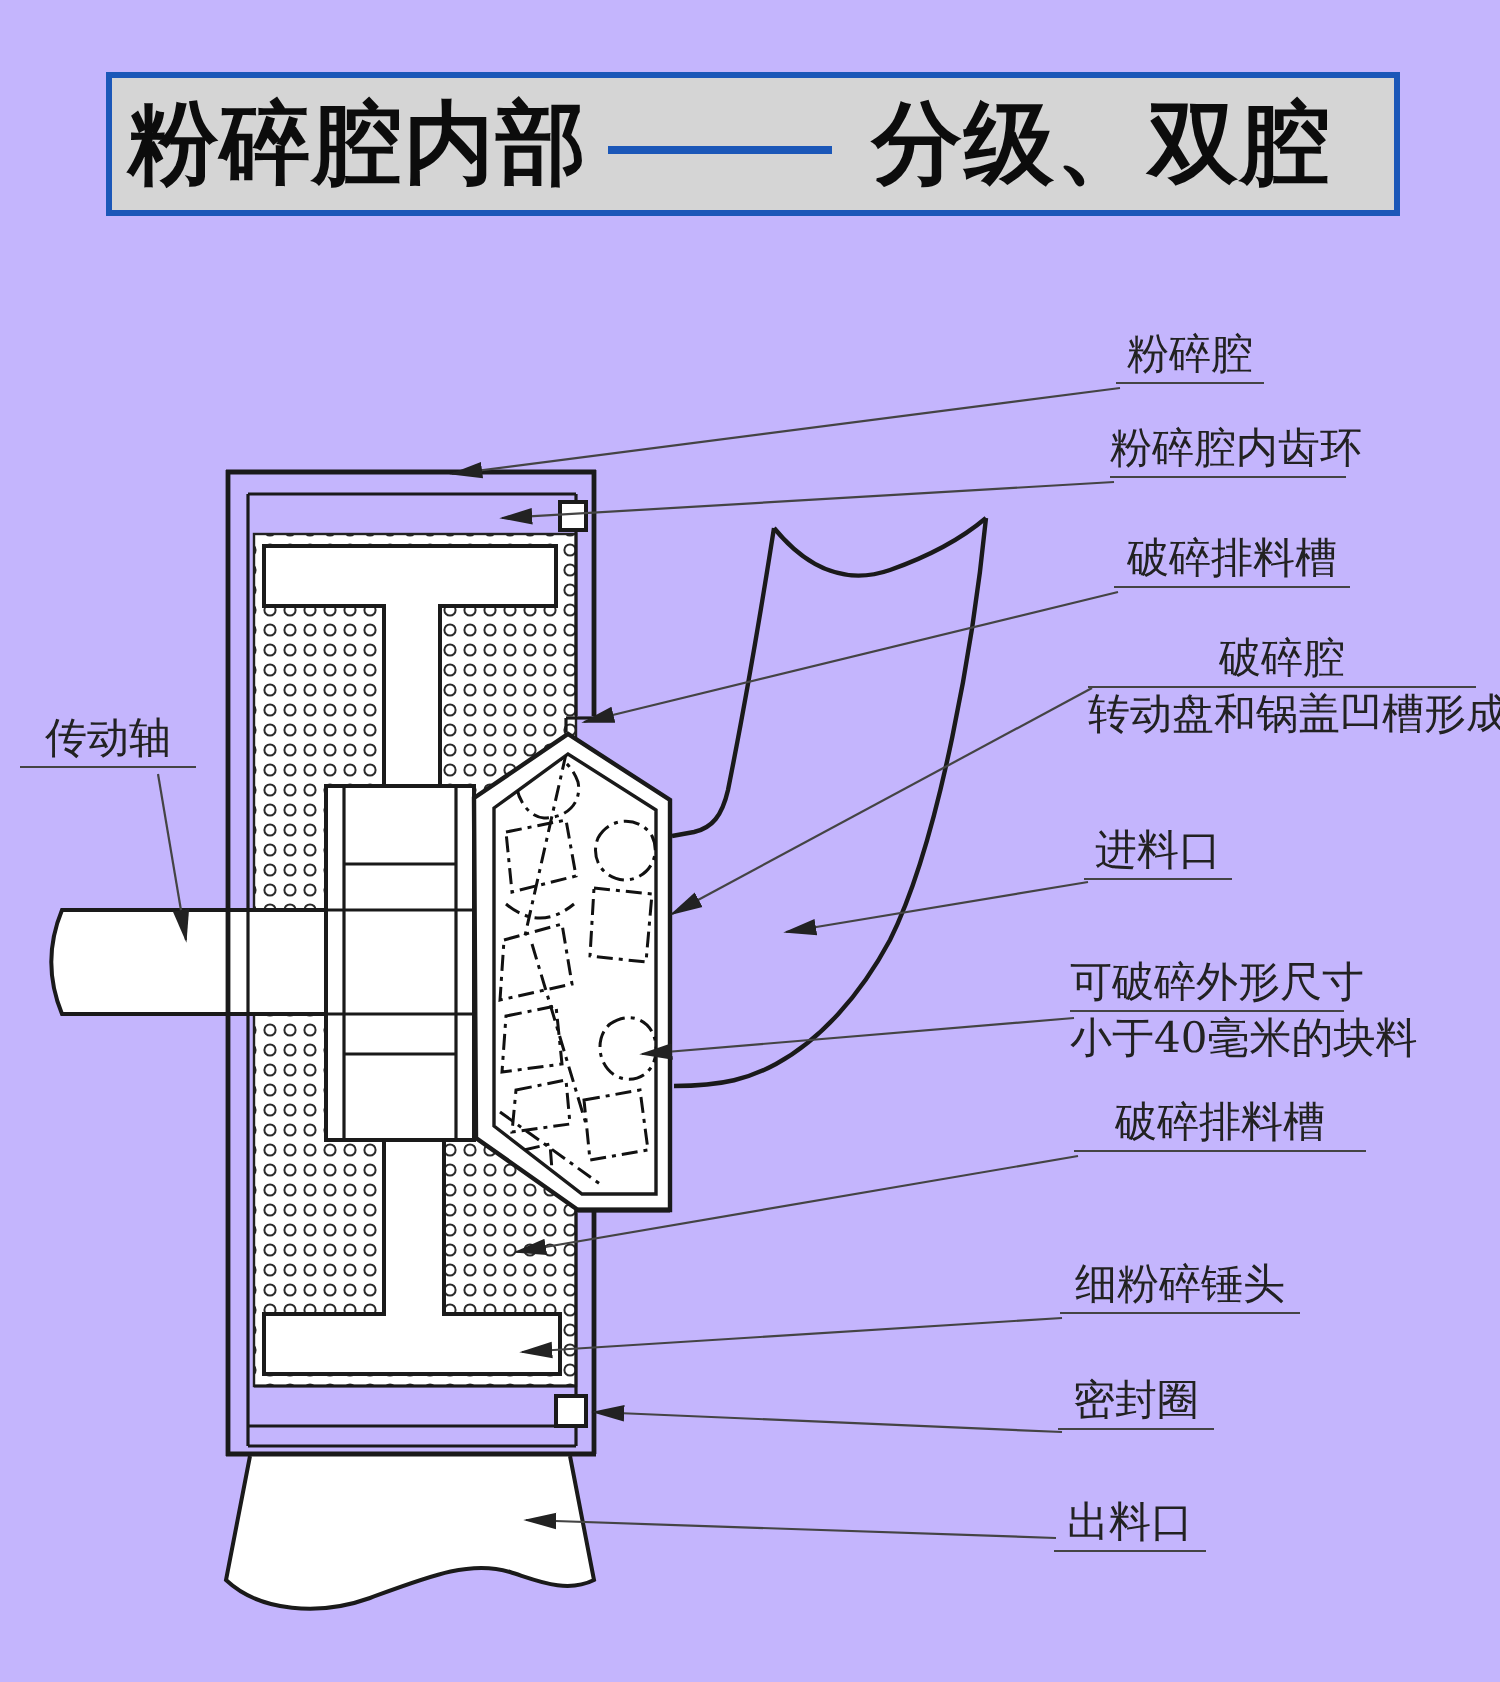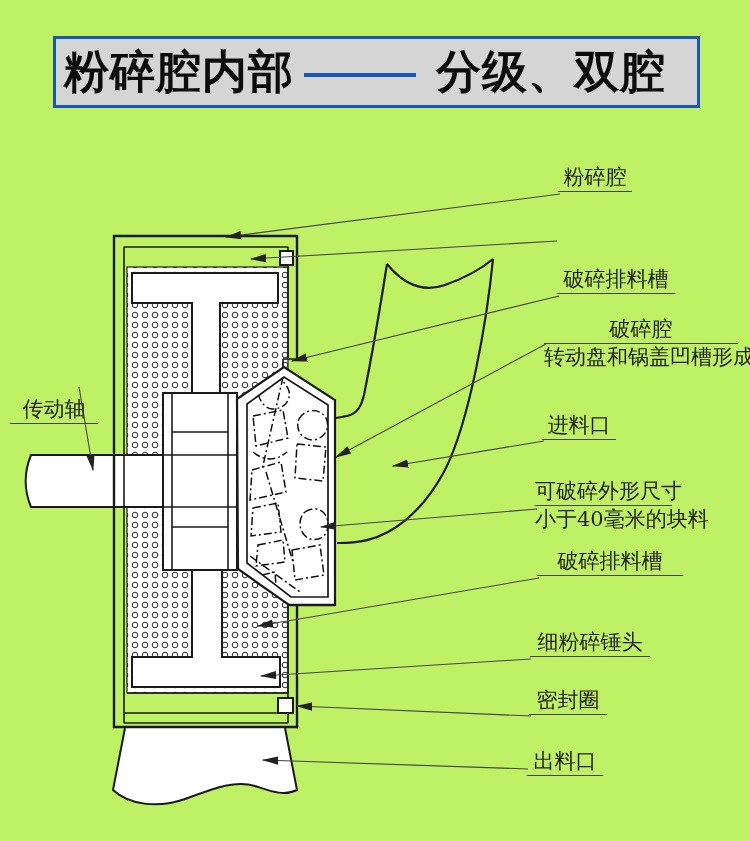--- a/index.html
+++ b/index.html
@@ -1,16 +1,16 @@
 <!DOCTYPE html>
 <html><head>
 <meta charset="utf-8">
 <style>
   html,body{margin:0;padding:0;background:#fff;}
-  #canvas{position:relative;width:750px;height:841px;background:#bef264;overflow:hidden;
+  #canvas{position:relative;width:750px;height:841px;background:#c4b5fd;overflow:hidden;
           font-family:"DejaVu Serif","Liberation Serif",serif;color:#1a1a1a;}
   
   #titlebar{position:absolute;left:53px;top:36px;width:641px;height:66px;
             background:#d5d5d5;border:3px solid #1b57b8;display:flex;align-items:center;
             font-family:"DejaVu Sans","Liberation Sans",sans-serif;font-weight:bold;
             font-size:45px;color:#0c0c0c;letter-spacing:1px;}
   #titlebar .t-left{margin-left:8px;white-space:nowrap;}
   #titlebar .t-line{flex:0 0 112px;height:4px;background:#1b57b8;margin:6px 14px 0 10px;}
   #titlebar .t-right{white-space:nowrap;margin-left:6px;}
   
@@ -136,28 +136,31 @@
       <line x1="546" y1="344" x2="336" y2="457" marker-end="url(#arw)"></line>
       <line x1="544" y1="441" x2="393" y2="466" marker-end="url(#arw)"></line>
       <line x1="537" y1="509" x2="321" y2="527" marker-end="url(#arw)"></line>
       <line x1="539" y1="578" x2="258" y2="626" marker-end="url(#arw)"></line>
       <line x1="531" y1="659" x2="261" y2="676" marker-end="url(#arw)"></line>
       <line x1="531" y1="716" x2="297" y2="706" marker-end="url(#arw)"></line>
       <line x1="528" y1="769" x2="263" y2="760" marker-end="url(#arw)"></line>
     </g>
   </svg>
 
-  <div class="lbl" style="left:10px;top:357px;width:88px;margin-top:40px;">
+  <div class="lbl" style="left:10px;top:357px;width:88px;">
     <span class="u">传动轴</span>
   </div>
 
   <div class="lbl" style="left:558px;top:165px;width:74px;">
     <span class="u">粉碎腔</span>
   </div>
 
+  <div class="lbl" style="left:555px;top:212px;width:118px;">
+    <span class="u">粉碎腔内齿环</span>
+  </div>
 
   <div class="lbl" style="left:557px;top:267px;width:118px;">
     <span class="u">破碎排料槽</span>
   </div>
 
   <div class="lbl" style="left:544px;top:317px;width:194px;">
     <span class="u">破碎腔</span>
     <span class="sub">转动盘和锅盖凹槽形成</span>
   </div>
 

